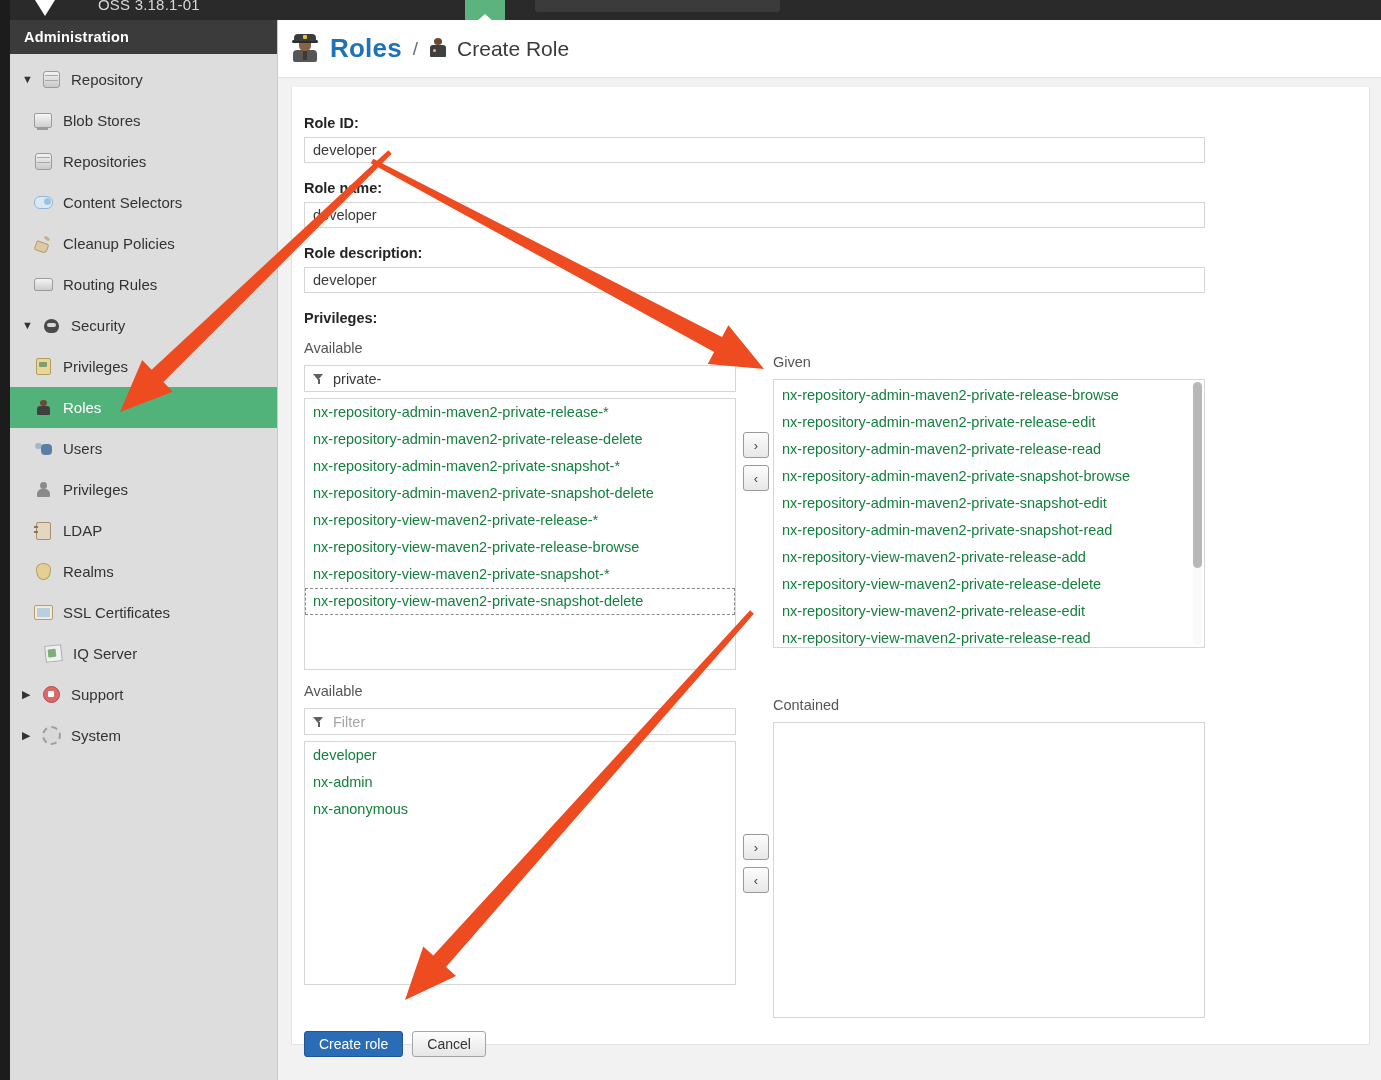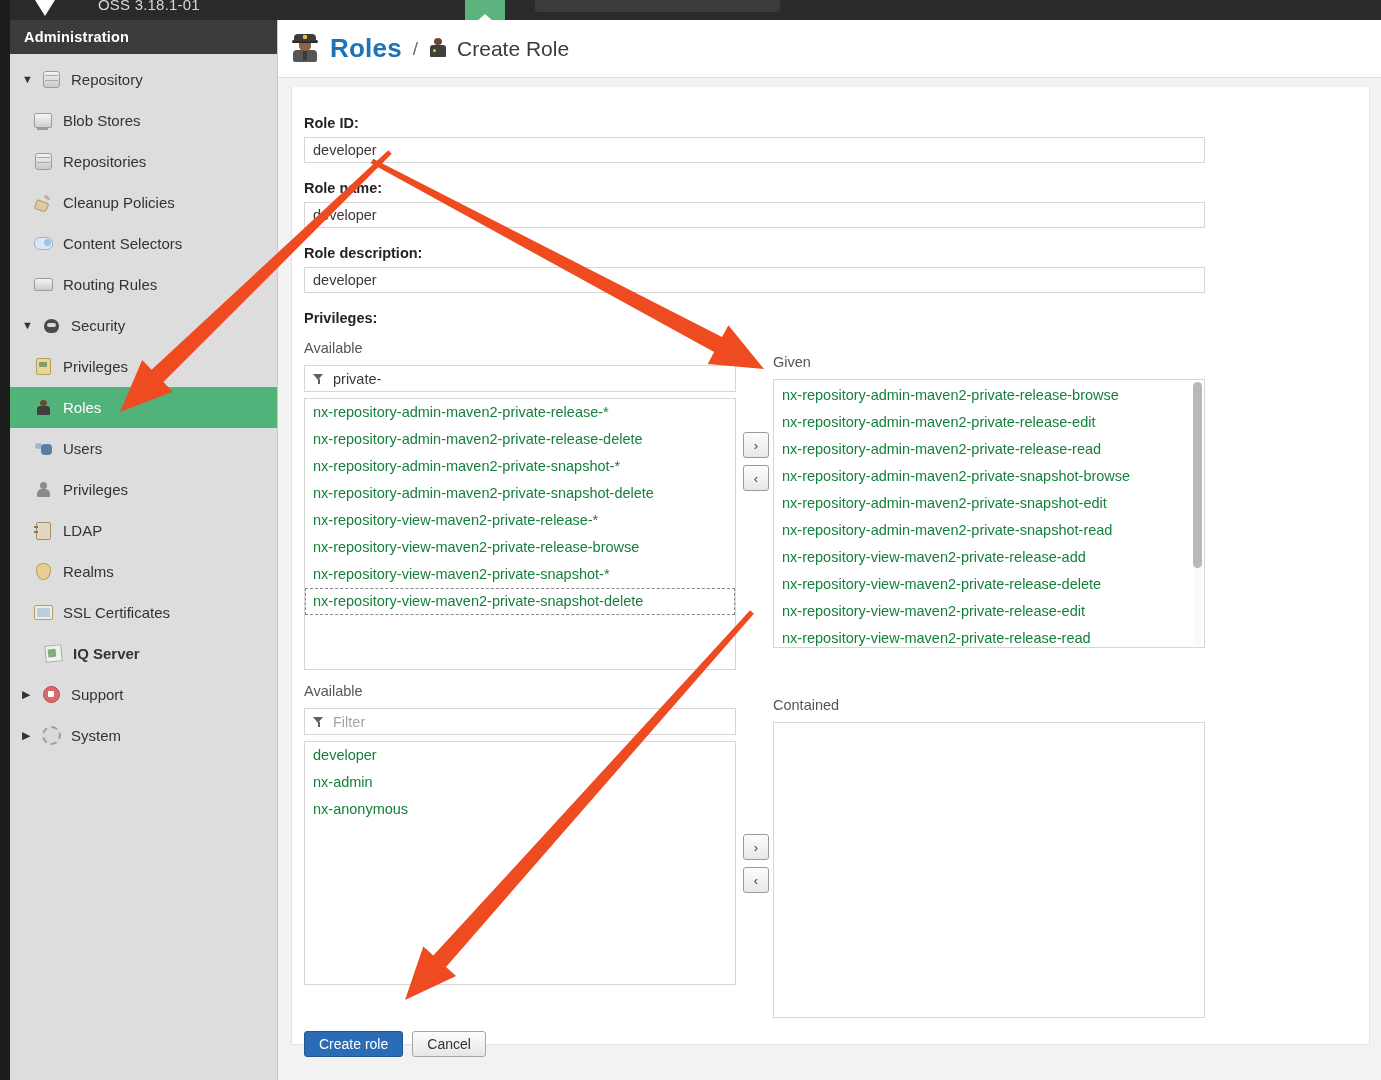--- a/index.html
+++ b/index.html
@@ -62,21 +62,21 @@
   }
   .nav-group { padding-top: 5px; }
   .nav-item {
     display: flex; align-items: center;
     height: 41px;
     font-size: 15px; color: #333333;
     cursor: default;
   }
   .nav-item.level0 { padding-left: 12px; }
   .nav-item.level1 { padding-left: 22px; }
-  .nav-item.level0-noarrow { padding-left: 32px; font-weight: bold; }
+  .nav-item.level0-noarrow { padding-left: 32px; }
   .nav-item.selected { background: #52b37a; color: #ffffff; }
   .nav-arrow {
     width: 18px; flex: 0 0 18px;
     font-size: 11px; color: #333; line-height: 1;
   }
   .nav-icon {
     width: 22px; flex: 0 0 22px;
     margin-right: 9px;
     display: flex; align-items: center; justify-content: center;
     font-size: 15px;
@@ -312,29 +312,29 @@
           <span class="nav-label">Blob Stores</span>
         </div>
         <div class="nav-item level1">
           <span class="nav-icon">
             <span class="ic ic-db"></span>
           </span>
           <span class="nav-label">Repositories</span>
         </div>
         <div class="nav-item level1">
           <span class="nav-icon">
+            <span class="ic ic-sel"></span>
+          </span>
+          <span class="nav-label">Content Selectors</span>
+        </div>
+        <div class="nav-item level1">
+          <span class="nav-icon">
             <span class="ic ic-broom"></span>
           </span>
           <span class="nav-label">Cleanup Policies</span>
-        </div>
-        <div class="nav-item level1">
-          <span class="nav-icon">
-            <span class="ic ic-sel"></span>
-          </span>
-          <span class="nav-label">Content Selectors</span>
         </div>
         <div class="nav-item level1">
           <span class="nav-icon">
             <span class="ic ic-route"></span>
           </span>
           <span class="nav-label">Routing Rules</span>
         </div>
         <div class="nav-item level0">
           <span class="nav-arrow">▼</span>
           <span class="nav-icon">

